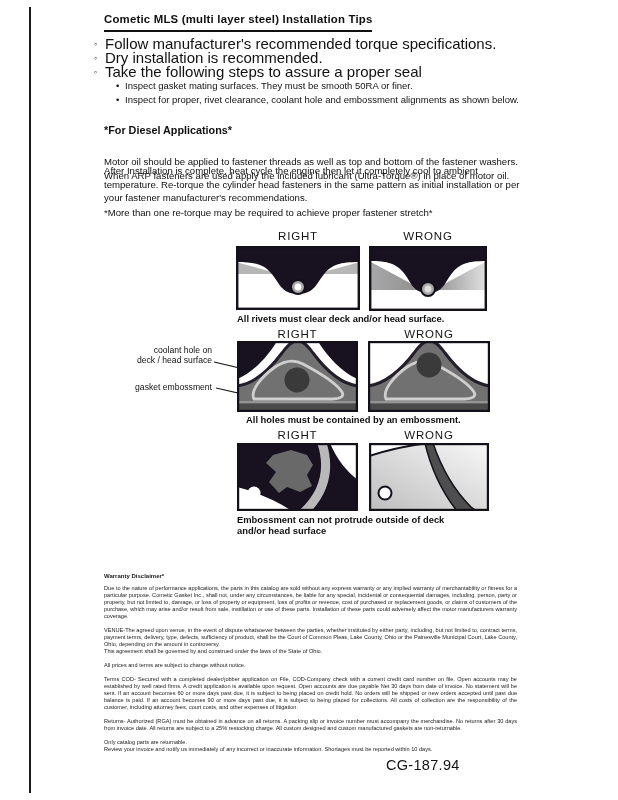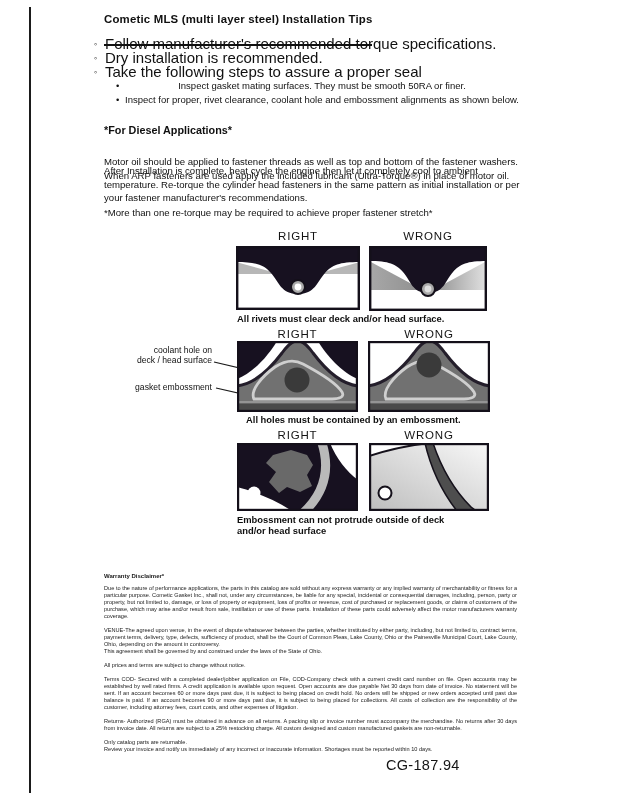--- a/index.html
+++ b/index.html
@@ -12,27 +12,27 @@
   *{margin:0;padding:0;box-sizing:border-box;}
   html,body{background:#fff;}
   .page{
     position:relative;width:618px;height:800px;background:#ffffff;overflow:hidden;
     font-family:"Liberation Sans","DejaVu Sans",sans-serif;color:var(--txt);
   }
   .abs{position:absolute;}
   .edge-mark{left:29px;top:7px;width:2px;height:786px;background:#1b1b1b;}
   .doc-title{
     left:104px;top:13px;font-size:11.4px;font-weight:bold;letter-spacing:.2px;
-    border-bottom:2px solid #101010;padding-bottom:19px;white-space:nowrap;color:#101010;
+    border-bottom:2px solid #101010;padding-bottom:5px;white-space:nowrap;color:#101010;
   }
   .tips{left:96px;top:37px;font-size:15px;line-height:14px;list-style:none;color:#111;}
   .tips li{position:relative;padding-left:9px;white-space:nowrap;}
   .tips li::before{content:"\25E6";position:absolute;left:-2px;top:0;font-size:9px;}
   .subtips{left:117px;top:79px;font-size:9.5px;line-height:13.5px;list-style:none;color:#111;}
-  .subtips li{position:relative;padding-left:8px;white-space:nowrap;text-align:center;}
+  .subtips li{position:relative;padding-left:8px;white-space:nowrap;}
   .subtips li::before{content:"\2022";position:absolute;left:-1px;top:0;}
   .diesel-head{left:104px;top:124px;font-size:10.8px;font-weight:bold;color:#101010;}
   .para{left:104px;width:426px;font-size:9.6px;line-height:13.6px;color:#111;}
   .p1{top:131px;margin-top:24px;}
   .p2{top:164px;}
   .note{top:206px;}
   .dg-label{font-size:11.5px;letter-spacing:.8px;text-align:center;color:#141414;font-weight:500;}
   .dg-caption{font-size:9.4px;font-weight:bold;color:#0f0f0f;white-space:pre-line;line-height:11px;}
   .ann{font-size:8.6px;line-height:10px;text-align:right;color:#111;white-space:pre-line;}
   .legal{left:104px;top:573px;width:413px;font-size:5.6px;line-height:7px;color:#222;}

